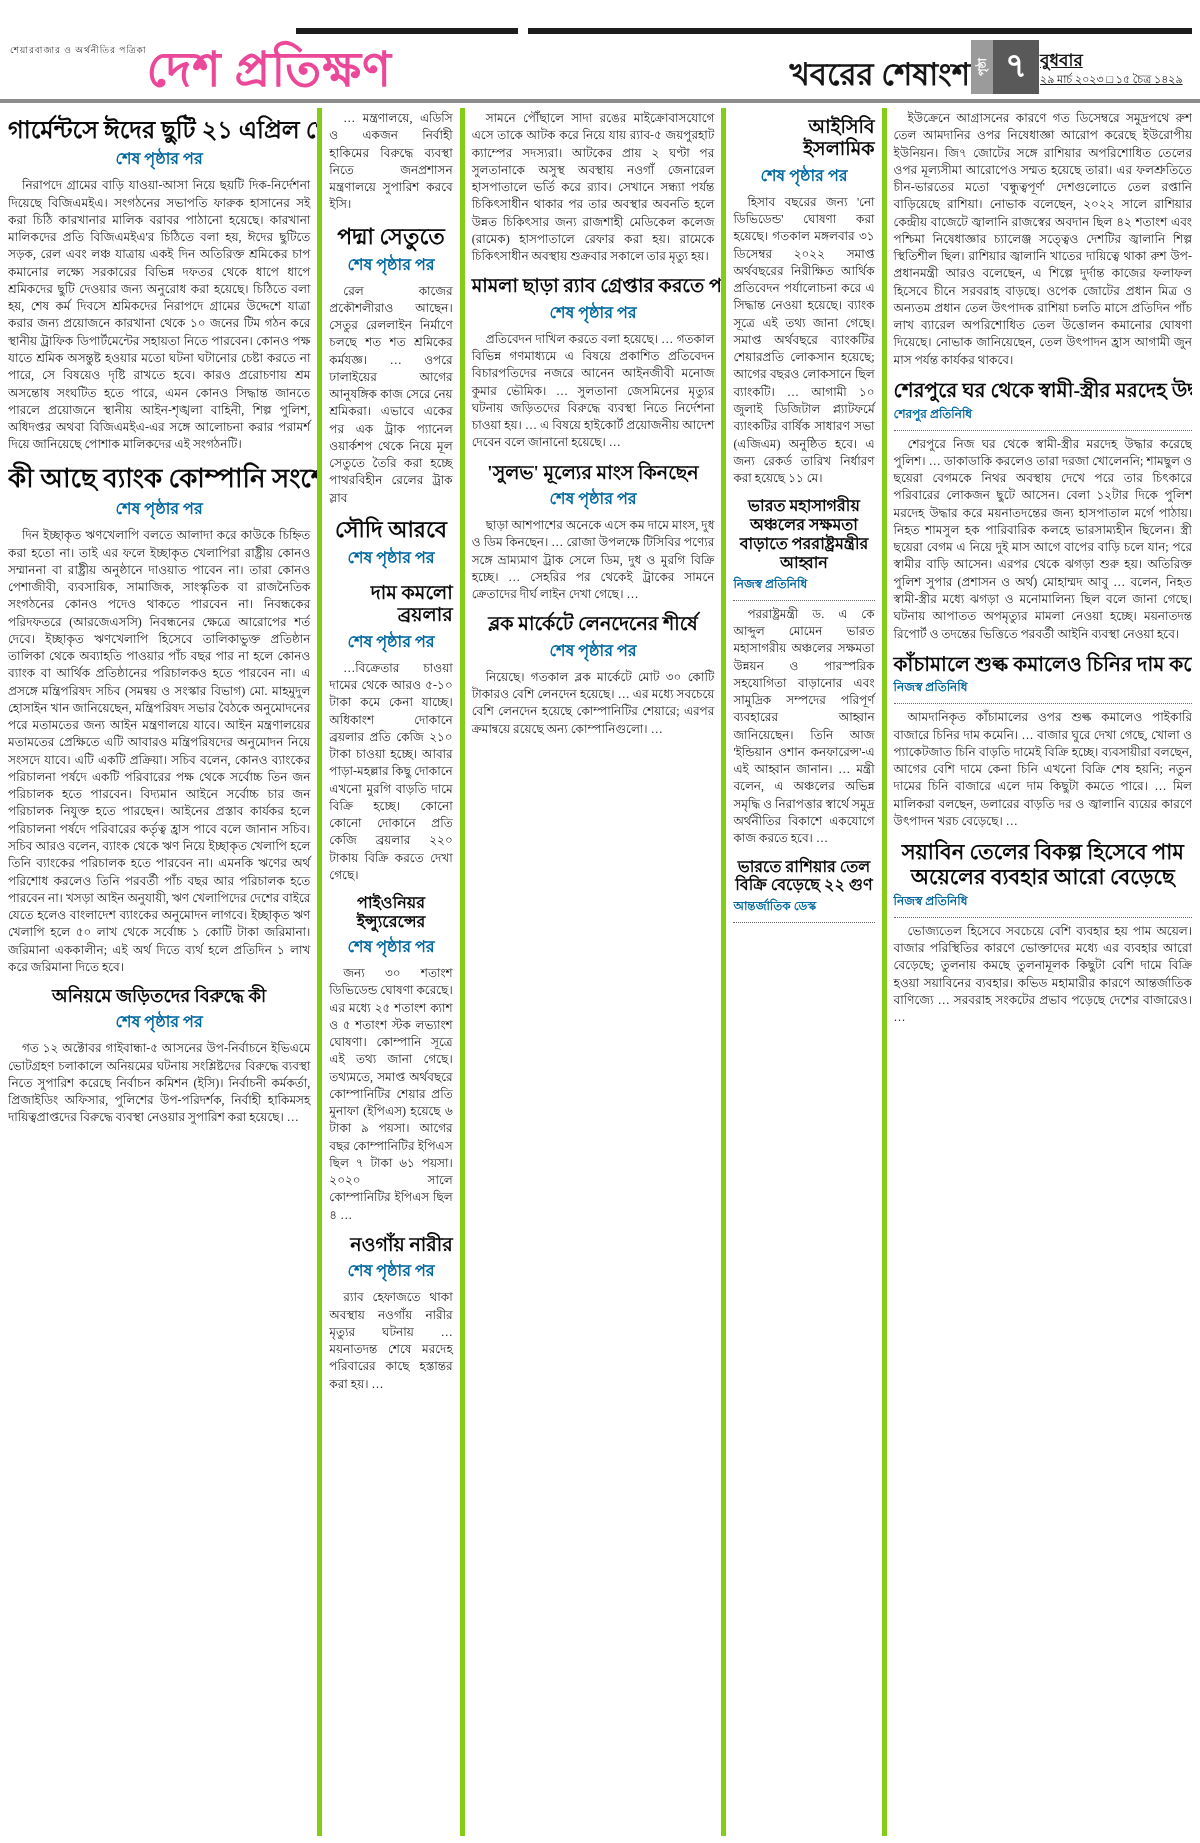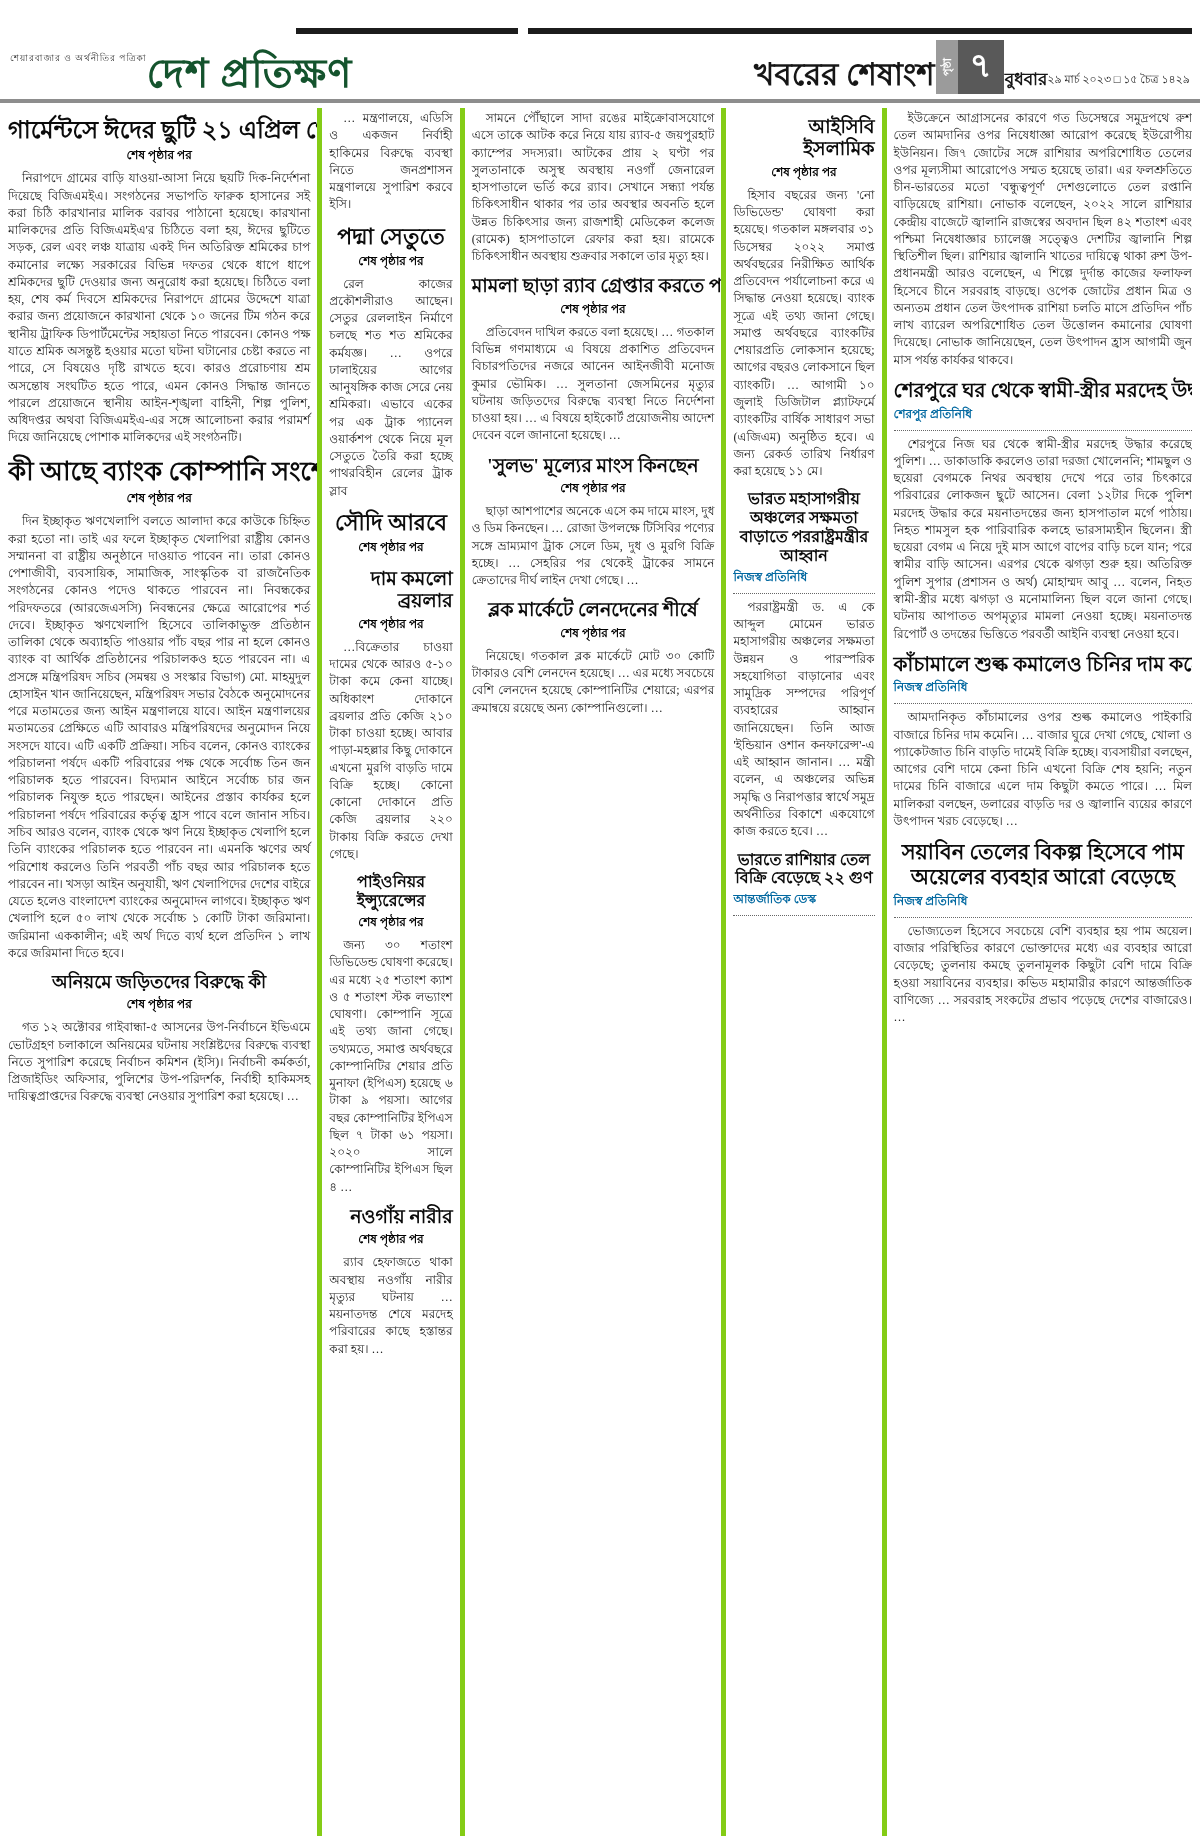--- a/index.html
+++ b/index.html
@@ -14,36 +14,36 @@
   .topbar.left{left:296px;width:222px;}
   .topbar.right{left:528px;width:664px;}
   
   .masthead{
     position:absolute;top:36px;left:10px;right:10px;height:58px;
     display:flex;align-items:flex-end;justify-content:space-between;
   }
   .brand{display:flex;line-height:1;}
   .brand .tagline{font-size:9px;letter-spacing:1px;color:#333;margin-bottom:2px;}
   .brand .logo{
-    font-size:40px;font-weight:900;letter-spacing:1px;color:#14532d;
+    font-size:48px;font-weight:900;letter-spacing:1px;color:#ec4899;
     font-family:"Liberation Serif","DejaVu Serif",serif;
   }
   .mast-right{display:flex;align-items:flex-end;gap:1px;}
   .section-title{font-size:31px;font-weight:900;line-height:1;padding-bottom:4px;}
   .pagebox{display:flex;height:54px;}
   .pagebox .plabel{
     width:22px;background:#9b9b9b;color:#fff;font-size:11px;font-weight:700;
     writing-mode:vertical-rl;transform:rotate(180deg);
     display:flex;align-items:center;justify-content:center;
   }
   .pagebox .pnum{
     width:46px;background:#595959;color:#fff;font-size:34px;font-weight:900;
     display:flex;align-items:center;justify-content:center;
   }
-  .daydate{display:flex;padding-bottom:4px;min-width:150px;}
+  .daydate{display:flex;flex-direction:column;padding-bottom:4px;min-width:150px;text-decoration:underline;}
   .daydate .day{font-size:17px;font-weight:900;line-height:1.1;}
   .daydate .date{font-size:11px;color:#222;}
   .mastrule{position:absolute;top:99px;left:0;width:1200px;height:4px;background:#8d8d8d;}
   
   .content{
     position:absolute;top:108px;left:8px;width:1184px;height:1728px;
     display:flex;gap:0;
   }
   .col{height:100%;overflow:hidden;padding:0 7px;}
   .col + .col{border-left:5px solid #84cc16;}
@@ -61,21 +61,21 @@
   .h1{font-size:24px;white-space:nowrap;}
   .h2x{font-size:26px;white-space:nowrap;}
   .h3x{font-size:18px;white-space:nowrap;}
   .hm{font-size:19px;white-space:nowrap;}
   .hn-l{font-size:22px;}
   .hn{font-size:19px;text-align:right;}
   .hn-s{font-size:16px;}
   .hw{font-size:20px;white-space:nowrap;}
   .hw2{font-size:21px;}
   .continued{
-    text-align:center;font-size:12px;font-weight:700;margin:0 0 4px;color:#000000;
+    text-align:center;font-size:16px;font-weight:700;margin:0 0 4px;color:#0369a1;
   }
   .reporter{
     font-size:12px;font-weight:700;margin:2px 0 2px;color:#0369a1;
     border-bottom:1px dotted #666;padding-bottom:5px;margin-bottom:5px;
   }
   .body{
     font-size:12px;line-height:1.44;text-align:justify;margin:0;
     text-indent:14px;color:#1b1b1b;
   }
   .cont-top{margin-top:0;}

